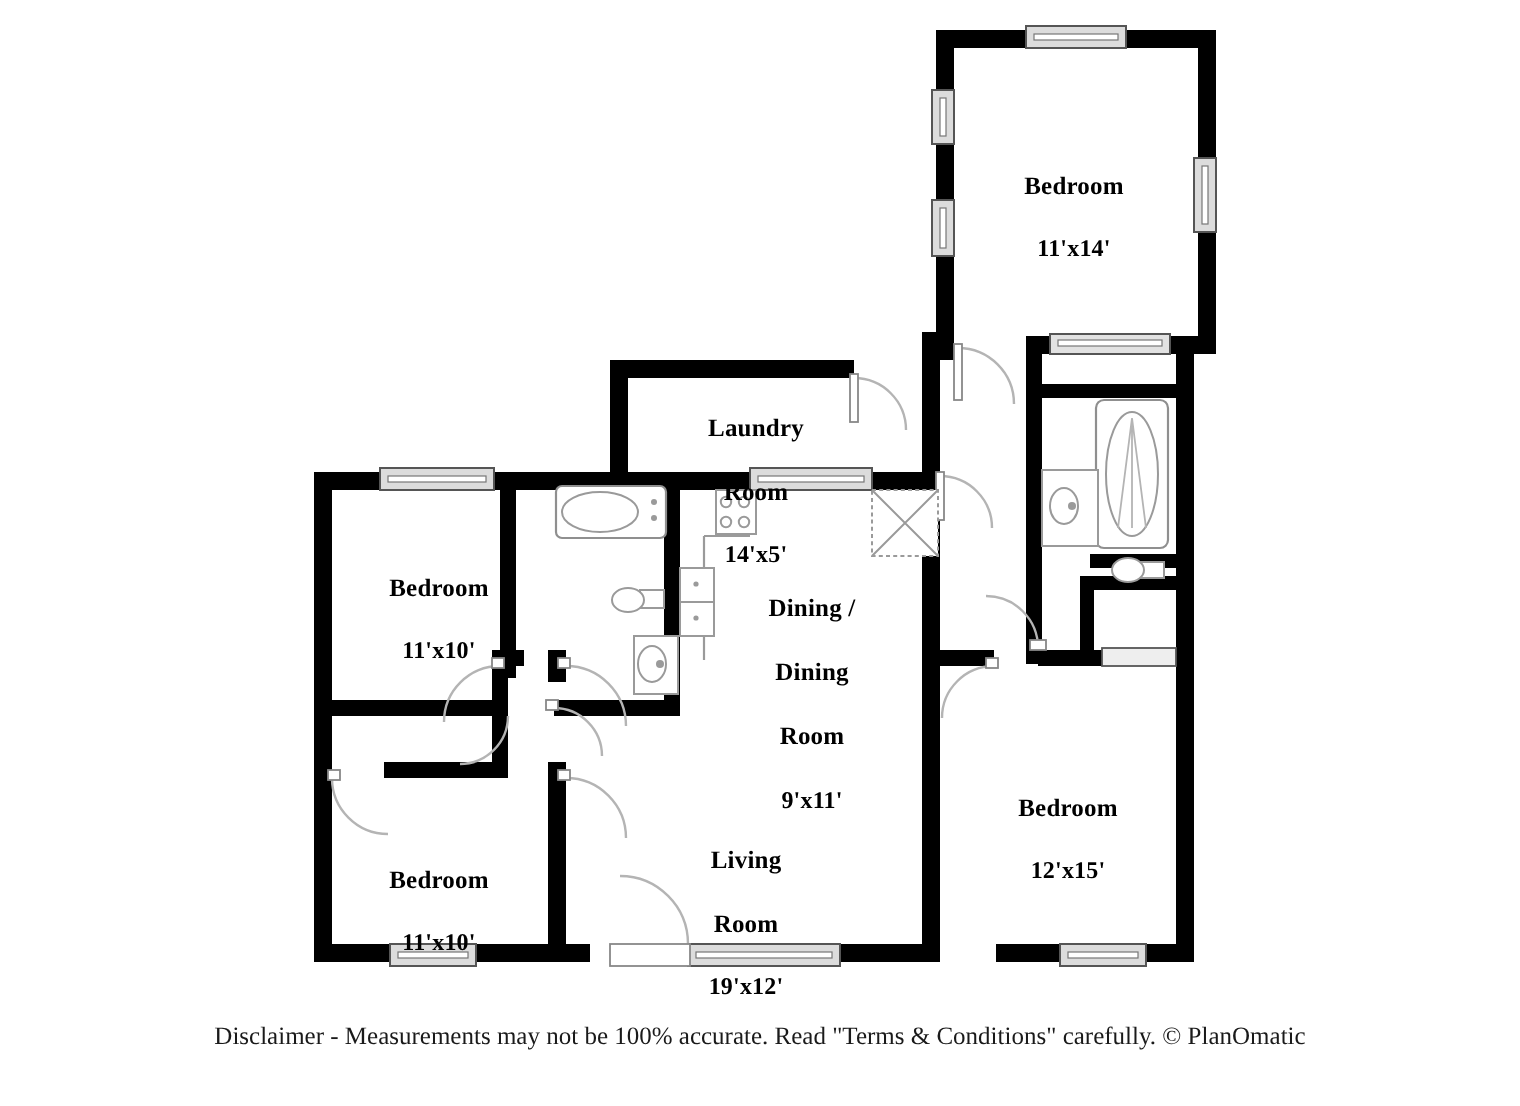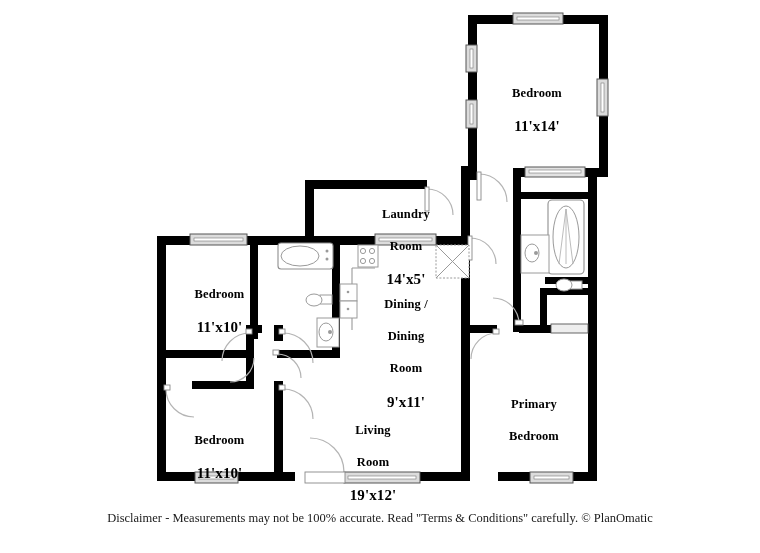--- a/index.html
+++ b/index.html
@@ -36,21 +36,21 @@
     line-height: 1.13;
     white-space: pre-line;
     letter-spacing: 0.1px;
   }
   .room-label .rl-name {
     display: block;
     font-size: 12.5px;
   }
   .room-label .rl-dim {
     display: block;
-    font-size: 15px;
+    font-size: 12px;
   }
   .room-label.small .rl-name,
   .room-label.small .rl-dim {
     font-size: 11.5px;
   }
   #disclaimer {
     position: absolute;
     left: 0;
     top: 511px;
     width: 760px;
@@ -325,41 +325,41 @@
     </g>
 
   </svg>
 
   <div class="room-label" style="left:457px; top:68px; width:160px;">
     <span class="rl-name">Bedroom</span>
     <span class="rl-dim">11'x14'</span>
   </div>
 
 
-  <div class="room-label" style="left:348px; top:189px; width:116px;">
+  <div class="room-label" style="left:320px; top:189px; width:116px;">
     <span class="rl-name">Laundry</span>
     <span class="rl-name">Room</span>
     <span class="rl-dim">14'x5'</span>
   </div>
 
   <div class="room-label" style="left:142px; top:269px; width:155px;">
     <span class="rl-name">Bedroom</span>
     <span class="rl-dim">11'x10'</span>
   </div>
 
   <div class="room-label" style="left:348px; top:279px; width:116px;">
     <span class="rl-name">Dining /</span>
     <span class="rl-name">Dining</span>
     <span class="rl-name">Room</span>
     <span class="rl-dim">9'x11'</span>
   </div>
 
   <div class="room-label" style="left:474px; top:379px; width:120px;">
-    <span class="rl-name">Primary</span>
     <span class="rl-name">Bedroom</span>
+    <span class="rl-dim">12'x15'</span>
   </div>
 
   <div class="room-label" style="left:315px; top:405px; width:116px;">
     <span class="rl-name">Living</span>
     <span class="rl-name">Room</span>
     <span class="rl-dim">19'x12'</span>
   </div>
 
   <div class="room-label" style="left:142px; top:415px; width:155px;">
     <span class="rl-name">Bedroom</span>

